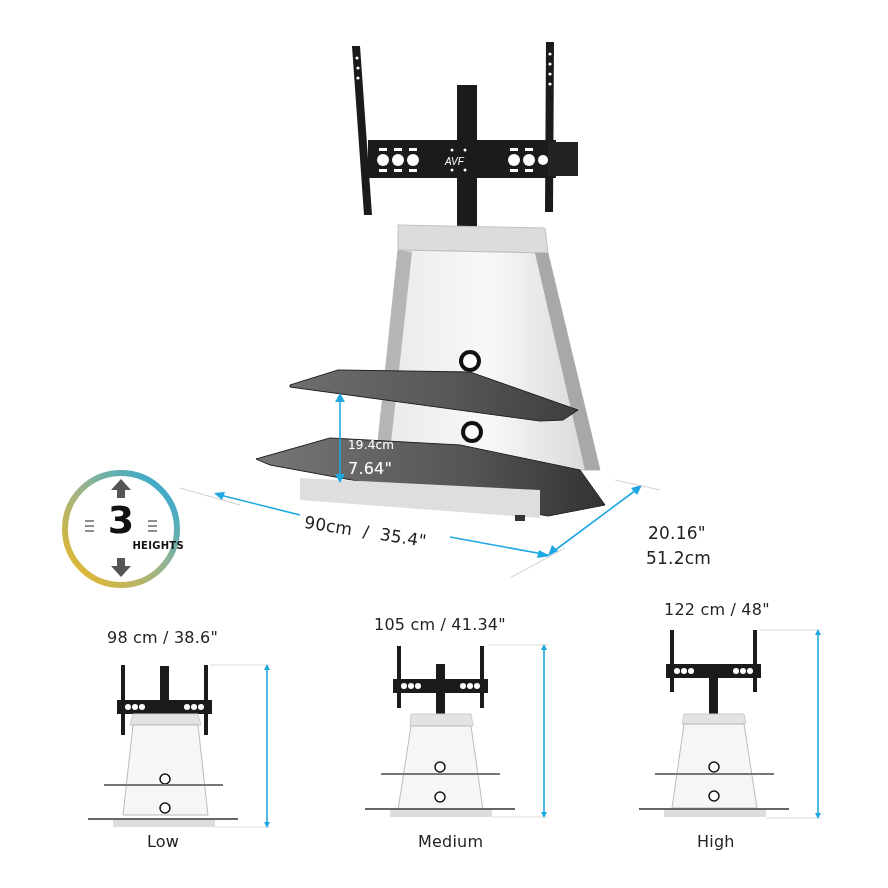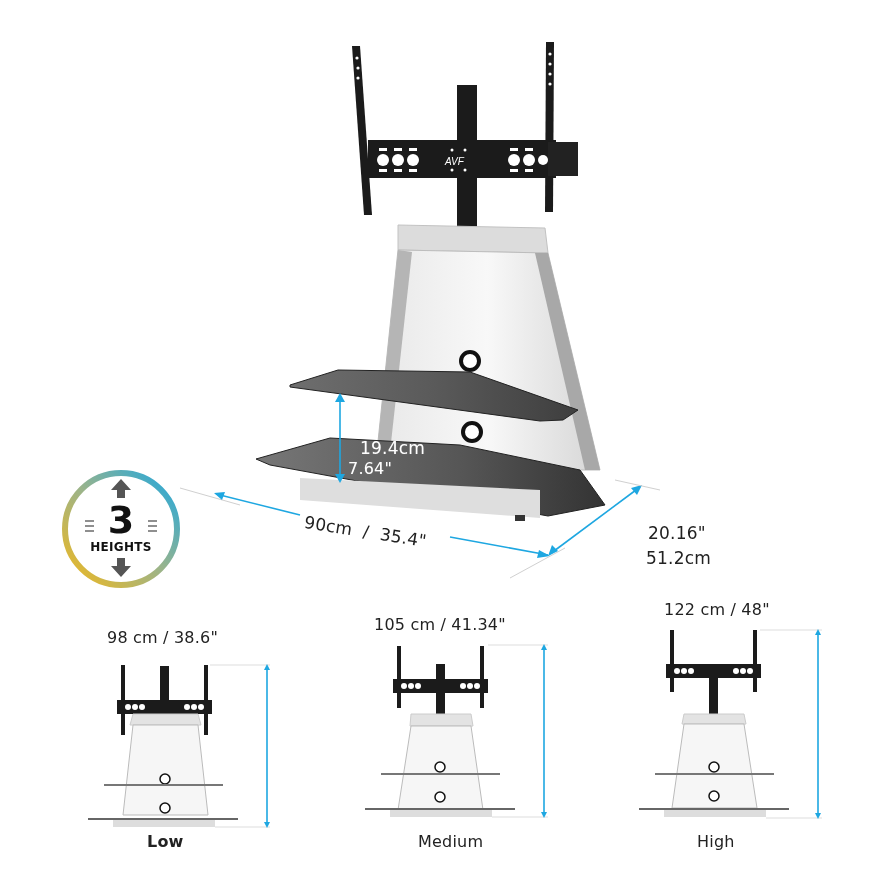--- a/index.html
+++ b/index.html
@@ -100,21 +100,21 @@
     <line x1="450" y1="537" x2="548" y2="555" stroke="#1ea7e1" stroke-width="1.6"></line>
     <polygon points="550,556 539,550 537,558" fill="#1ea7e1"></polygon>
     <line x1="510" y1="578" x2="565" y2="548" stroke="#d0d0d0" stroke-width="1"></line>
 
     <line x1="550" y1="554" x2="640" y2="487" stroke="#1ea7e1" stroke-width="1.6"></line>
     <polygon points="642,485 631,488 637,495" fill="#1ea7e1"></polygon>
     <polygon points="548,556 552,545 558,551" fill="#1ea7e1"></polygon>
     <line x1="615" y1="480" x2="660" y2="490" stroke="#d0d0d0" stroke-width="1"></line>
   </svg>
 
-  <div class="label" style="left:360px;top:438px;font-size:17px;color:#fff;text-shadow:0 0 1px #888;text-align:right;">19.4cm</div>
+  <div class="label" style="left:348px;top:438px;font-size:12px;color:#fff;text-shadow:0 0 1px #888;text-align:right;">19.4cm</div>
   <div class="label" style="left:348px;top:459px;font-size:16px;color:#fff;text-shadow:0 0 1px #888;">7.64"</div>
 
   <div class="label" style="left:306px;top:512px;font-size:17px;transform:rotate(9deg);transform-origin:left top;white-space:pre;">90cm  /  35.4"</div>
 
   <div class="label" style="left:646px;top:502px;font-size:17px;margin-top:46px;">51.2cm</div>
   <div class="label" style="left:648px;top:523px;font-size:17px;">20.16"</div>
 </div>
 
 <div class="abs" style="left:58px;top:466px;width:126px;height:126px;">
   <svg width="126" height="126" viewBox="0 0 126 126">
@@ -137,21 +137,21 @@
         <line x1="27" y1="60" x2="36" y2="60"></line>
         <line x1="27" y1="65" x2="36" y2="65"></line>
     </g>
     <g stroke="#444" stroke-width="1.2">
       <line x1="90" y1="55" x2="99" y2="55"></line>
         <line x1="90" y1="60" x2="99" y2="60"></line>
         <line x1="90" y1="65" x2="99" y2="65"></line>
     </g>
   </svg>
   <div class="abs" style="left:0;top:34px;width:126px;text-align:center;font-size:38px;font-weight:bold;color:#111;line-height:40px;">3</div>
-  <div class="abs" style="left:0;top:74px;width:126px;text-align:center;font-size:12px;font-weight:bold;color:#111;letter-spacing:0.3px;">HEIGHTS</div>
+  <div class="abs" style="left:0;top:74px;width:126px;text-align:right;font-size:10px;font-weight:bold;color:#111;letter-spacing:0.3px;">HEIGHTS</div>
 </div>
 
 <div class="abs" style="left:80px;top:620px;width:220px;height:240px;">
   <div class="label" style="left:27px;top:8px;">98 cm / 38.6"</div>
   <svg class="abs" style="left:0;top:0" width="220" height="240" viewBox="0 0 220 240">
 
     <rect x="41" y="45" width="4" height="70" fill="#1b1b1b"></rect>
     <rect x="124" y="45" width="4" height="70" fill="#1b1b1b"></rect>
     <rect x="80" y="46" width="9" height="45" fill="#1b1b1b"></rect>
     <rect x="37" y="80" width="95" height="14" fill="#1b1b1b"></rect>
@@ -171,21 +171,21 @@
     <line x1="24" y1="165" x2="143" y2="165" stroke="#777" stroke-width="2"></line>
     <line x1="8" y1="199" x2="158" y2="199" stroke="#666" stroke-width="2"></line>
     <rect x="33" y="200" width="102" height="7" fill="#ddd"></rect>
 
     <line x1="130" y1="45" x2="190" y2="45" stroke="#ddd"></line>
     <line x1="135" y1="207" x2="190" y2="207" stroke="#ddd"></line>
     <line x1="187" y1="48" x2="187" y2="204" stroke="#1ea7e1" stroke-width="1.6"></line>
     <polygon points="184,50 190,50 187,44" fill="#1ea7e1"></polygon>
     <polygon points="184,202 190,202 187,208" fill="#1ea7e1"></polygon>
   </svg>
-  <div class="label" style="left:67px;top:212px;font-weight:bold;">Low</div>
+  <div class="label" style="left:67px;top:212px;">Low</div>
 </div>
 
 <div class="abs" style="left:350px;top:600px;width:220px;height:260px;">
   <div class="label" style="left:24px;top:15px;">105 cm / 41.34"</div>
   <svg class="abs" style="left:0;top:0" width="220" height="260" viewBox="0 0 220 260">
     <rect x="47" y="46" width="4" height="62" fill="#1b1b1b"></rect>
     <rect x="130" y="46" width="4" height="62" fill="#1b1b1b"></rect>
     <rect x="86" y="64" width="9" height="50" fill="#1b1b1b"></rect>
     <rect x="43" y="79" width="95" height="14" fill="#1b1b1b"></rect>
     <g fill="#fff">

